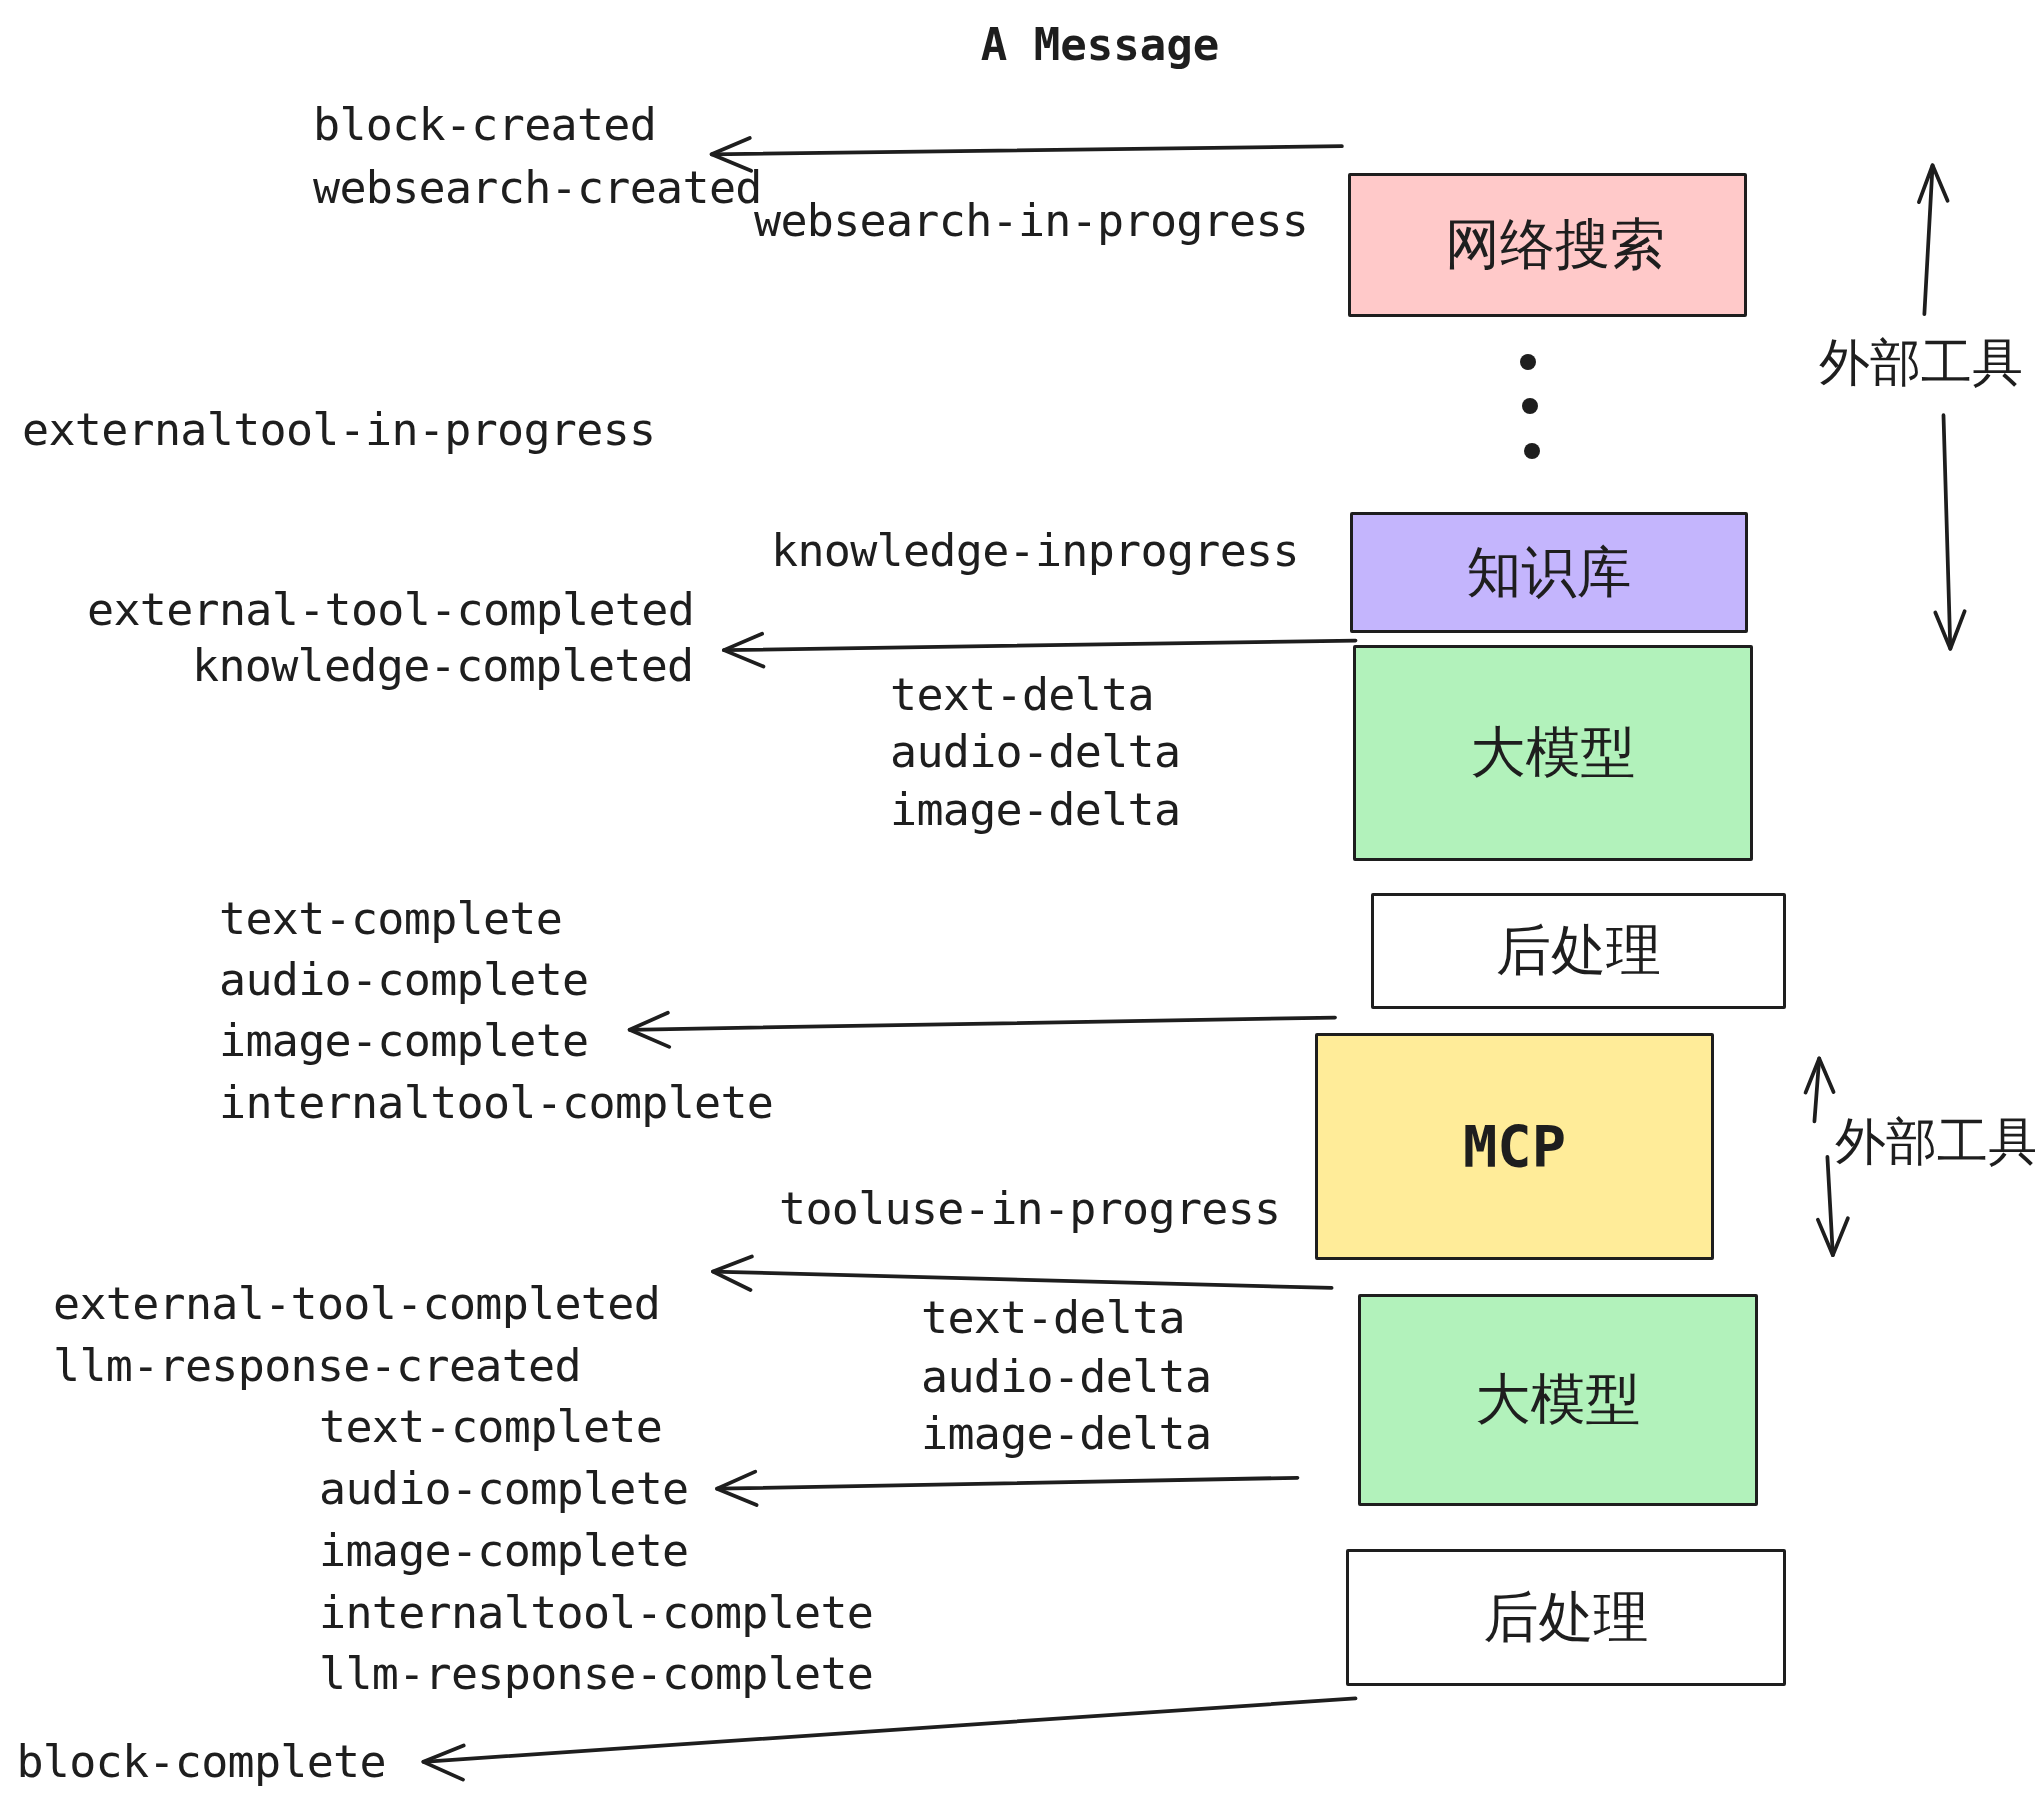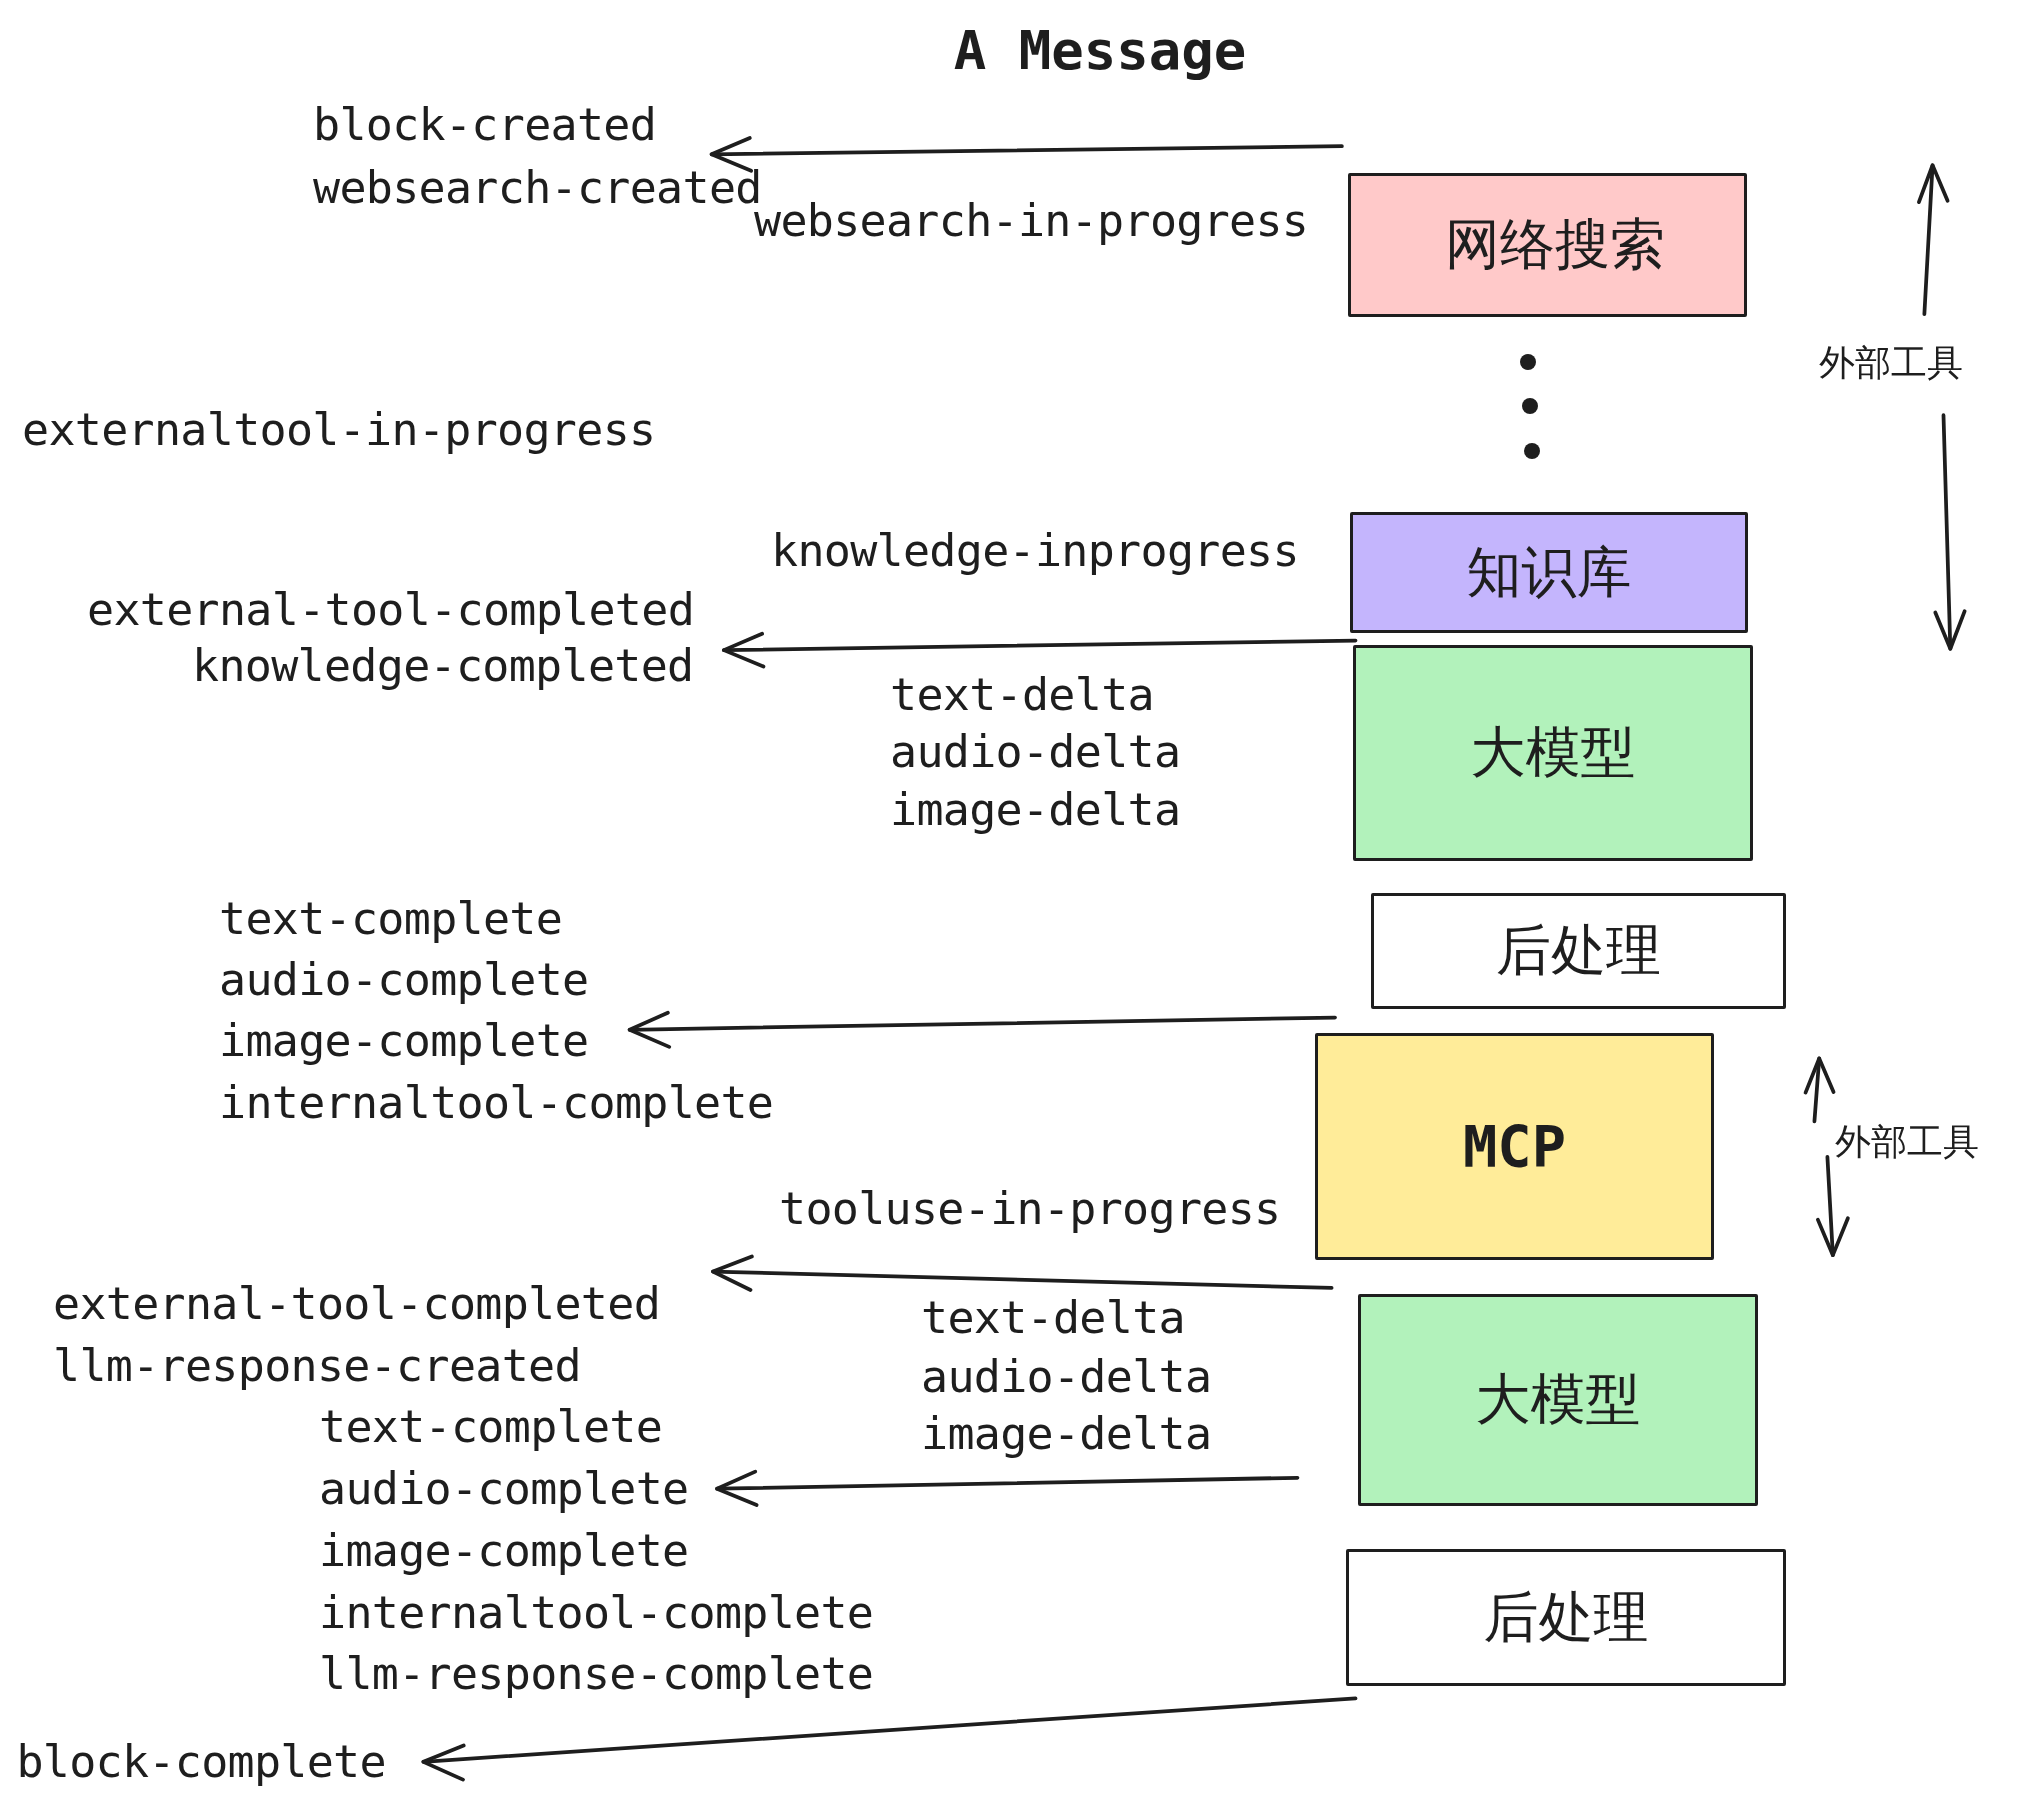--- a/index.html
+++ b/index.html
@@ -16,21 +16,21 @@
     transform:translateY(-50%);
     font-size:45px;
     font-weight:500;
     letter-spacing:-0.7px;
     white-space:nowrap;
     color:#1e1e1e;
   }
   .title{
     position:absolute;
     transform:translate(-50%,0);
-    font-size:54px;
+    font-size:44px;
     font-weight:bold;
     white-space:nowrap;
   }
   .box{
     position:absolute;
     border:3.4px solid #1e1e1e;
     border-radius:2px;
     display:flex;align-items:center;justify-content:center;
     box-sizing:border-box;
   }
@@ -43,21 +43,21 @@
   }
   .box .blabel.mono{
     font-family:"DejaVu Sans Mono", monospace;
     font-size:57px;
     font-weight:bold;
   }
   .side-label{
     position:absolute;
     transform:translateY(-50%);
     font-family:"Liberation Sans", sans-serif;
-    font-size:36px;
+    font-size:51px;
     font-weight:500;
     white-space:nowrap;
   }
   .dot{
     position:absolute;
     width:16.4px;height:16.4px;border-radius:50%;
     background:#1e1e1e;
   }
   svg.overlay{
     position:absolute;left:0;top:0;

